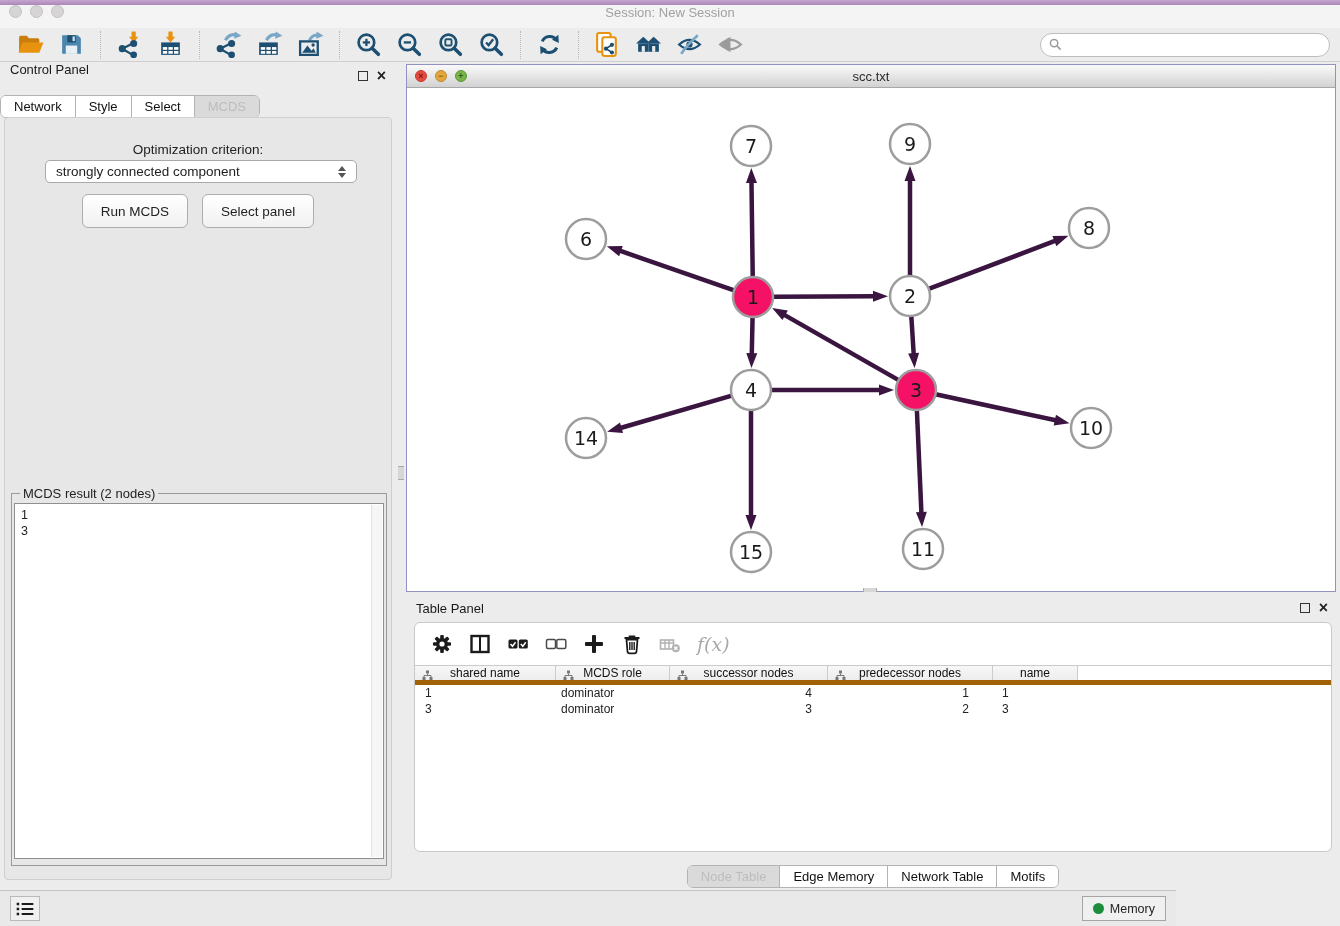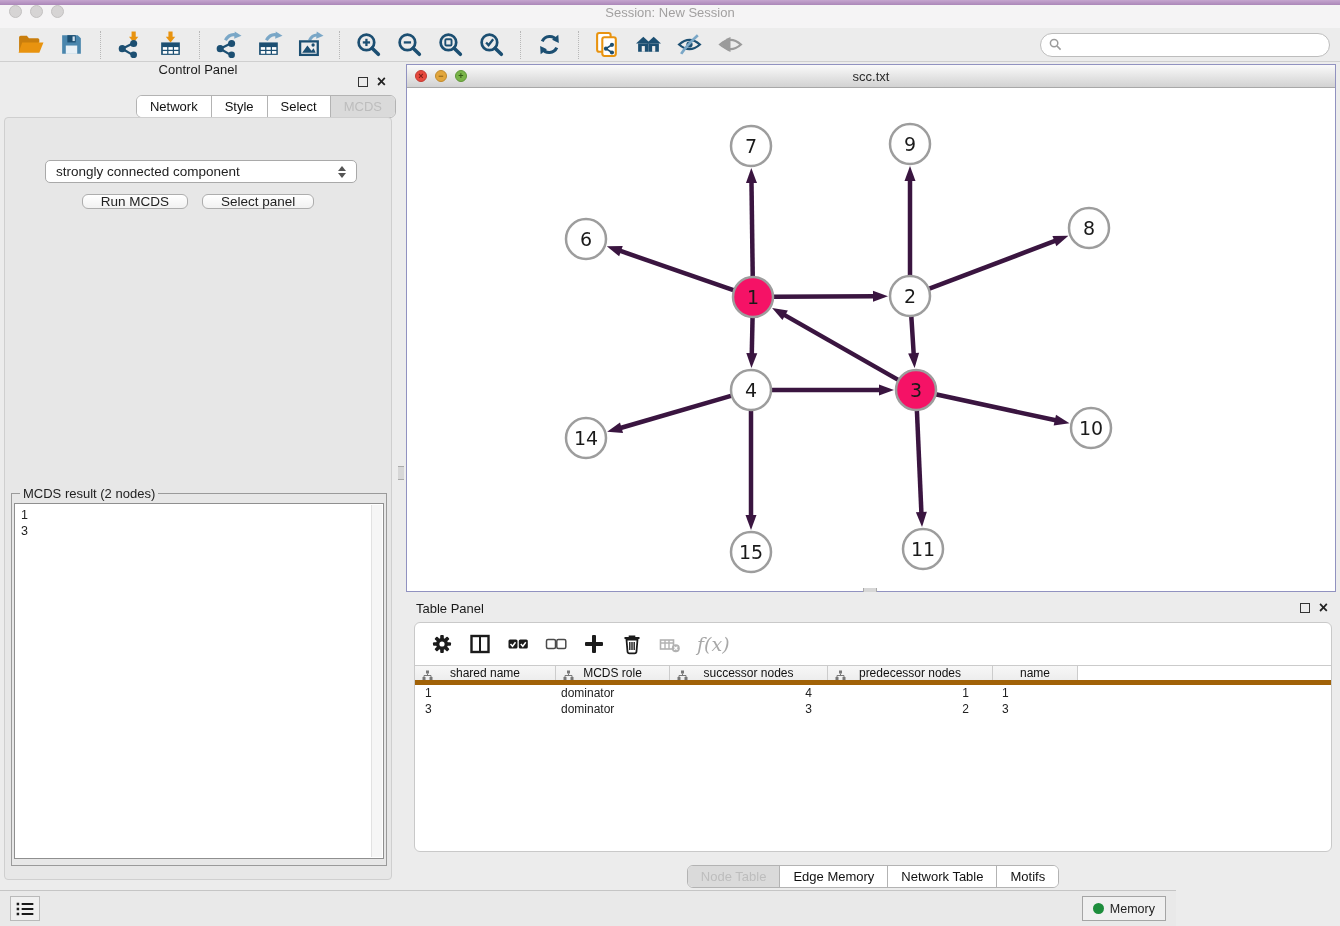--- a/index.html
+++ b/index.html
@@ -18,39 +18,39 @@
   .tbtn { margin:0 7px; display:flex; align-items:center; }
   .sep { width:1px; height:28px; border-left:1px dotted #b8b8b8; margin:0 8px; }
   .searchbox { margin-left:auto; width:290px; height:24px; background:#fff; border:1px solid #bdbdbd; border-radius:12px; display:flex; align-items:center; padding:0 8px; gap:5px; }
   .searchbox input { border:none; outline:none; flex:1; font-size:12px; background:transparent; }
 
   
   .main { position:absolute; top:62px; left:0; width:1340px; height:828px; }
 
   
   .control-panel { position:absolute; left:0; top:0; width:396px; height:822px; }
-  .cp-header { height:28px; display:flex; align-items:center; padding:0 10px;flex-direction:column; }
+  .cp-header { height:28px; display:flex; padding:0 10px; }
   .panel-title { font-size:13px; color:#1a1a1a; }
   .panel-btns { margin-left:auto; display:flex; align-items:center; gap:9px; }
   .float-ico { width:10px; height:10px; border:1.5px solid #333; display:inline-block; }
   .close-ico { font-size:16px; font-weight:bold; color:#222; line-height:10px; }
-  .cp-tabs { position:absolute; top:33px; left:0; right:0; display:flex; justify-content:flex-end; }
+  .cp-tabs { position:absolute; top:33px; left:0; right:0; display:flex; justify-content:flex-start; }
   .tabgroup { display:inline-flex; border:1px solid #b3b3b3; border-radius:6px; overflow:hidden; background:#fff; }
   .tab { padding:3px 13px; font-size:13px; background:#fff; color:#111; border-left:1px solid #b3b3b3; cursor:default; }
   .tab:first-child { border-left:none; }
   .tab.selected { background:#dadada; color:#bdbdbd; }
   .cp-body { position:absolute; left:4px; right:4px; top:55px; bottom:4px; background:#e7e7e7; border:1px solid #cfcfcf; border-radius:4px; }
   .opt-label { position:absolute; top:24px; left:0; right:0; text-align:center; font-size:13.5px; }
   .combo { position:absolute; top:42px; left:40px; width:312px; height:23px; background:#fff; border:1px solid #a9a9a9; border-radius:5px; display:flex; align-items:center; padding:0 10px; font-size:13.5px; }
   .spinner { margin-left:auto; display:flex; flex-direction:column; gap:2px; }
   .spinner i { width:0; height:0; border-left:4px solid transparent; border-right:4px solid transparent; display:block; }
   .spin-up { border-bottom:5px solid #555; }
   .spin-dn { border-top:5px solid #555; }
   .cp-buttons { position:absolute; top:76px; left:0; right:0; display:flex; justify-content:center; gap:14px; }
-  .btn { height:15px; padding:0 18px; background:linear-gradient(#ffffff,#f1f1f1); border:1px solid #adadad; border-radius:6px; font-size:13.5px; display:flex; align-items:center; }
+  .btn { height:34px; padding:0 18px; background:linear-gradient(#ffffff,#f1f1f1); border:1px solid #adadad; border-radius:6px; font-size:13.5px; display:flex; align-items:center; }
   .result-fs { position:absolute; left:6px; top:368px; width:376px; height:380px; border:1px solid #9a9a9a; padding:2px; }
   .result-fs legend { font-size:13px; padding:0 3px; margin-left:6px; }
   .result-box { position:relative; width:100%; height:356px; background:#fff; border:1px solid #8f8f8f; }
   .result-text { font-size:12.5px; line-height:16px; padding:3px 6px; font-family:"Liberation Sans",sans-serif; }
   .result-scroll { position:absolute; top:1px; right:1px; bottom:1px; width:11px; background:#f6f6f6; border-left:1px solid #e2e2e2; }
 
   
   .v-splitter { position:absolute; left:396px; top:0; width:10px; height:822px; }
   .grip-v { position:absolute; left:2px; top:404px; width:6px; height:14px; border-top:1px solid #aaa; border-bottom:1px solid #aaa; background:#d7d7d7; }
 
@@ -283,20 +283,21 @@
       </div>
       <div class="cp-tabs">
         <div class="tabgroup">
           <span class="tab">Network</span>
           <span class="tab">Style</span>
           <span class="tab">Select</span>
           <span class="tab selected">MCDS</span>
         </div>
       </div>
       <div class="cp-body">
+        <div class="opt-label">Optimization criterion:</div>
         <div class="combo">
           <span>strongly connected component</span>
           <span class="spinner">
               <i class="spin-up"></i>
               <i class="spin-dn"></i>
             </span>
         </div>
         <div class="cp-buttons">
           <span class="btn">Run MCDS</span>
           <span class="btn">Select panel</span>

